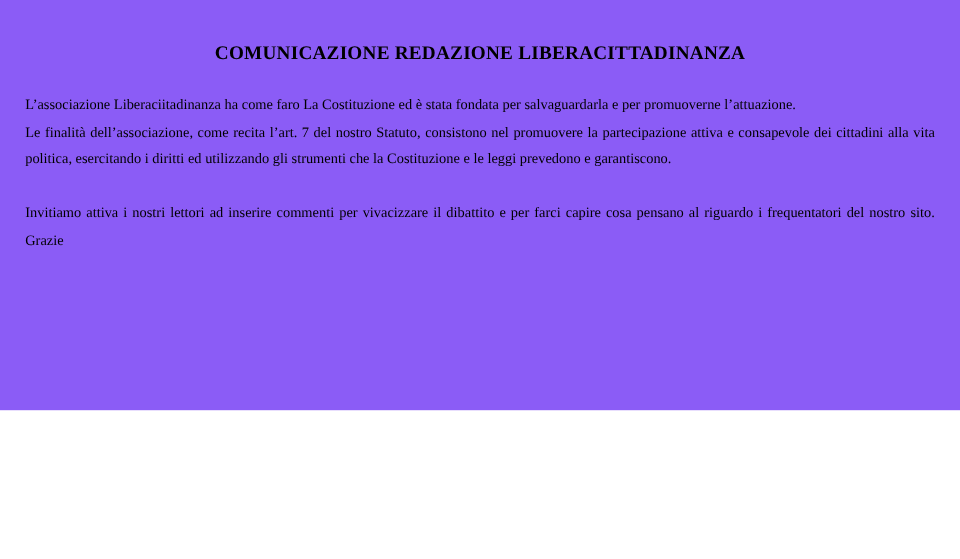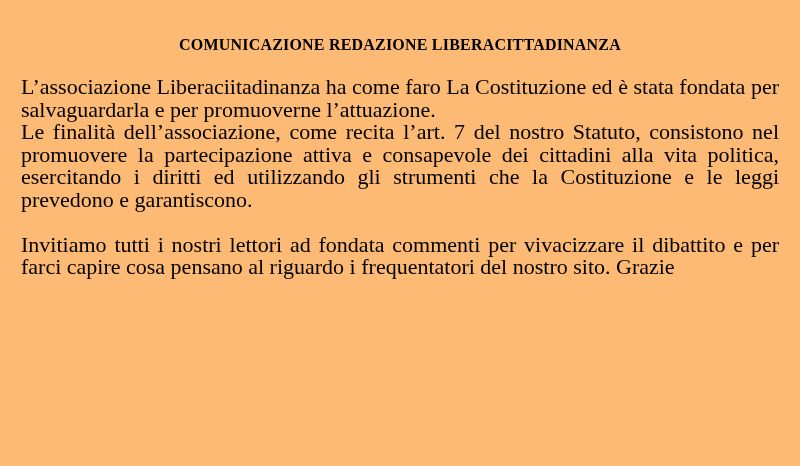--- a/index.html
+++ b/index.html
@@ -3,41 +3,41 @@
 <meta charset="utf-8">
 <style>
   html, body {
     margin: 0;
     padding: 0;
     background: #ffffff;
   }
   .page {
     position: relative;
     width: 800px;
-    height: 466px;
-    background: #fdba74;
+    height: 342px;
+    background: #8b5cf6;
     font-family: "Liberation Serif", "DejaVu Serif", serif;
     color: #000000;
     overflow: hidden;
     box-sizing: border-box;
     padding-top: 34px;
   }
   .doc-title {
     margin: 0;
     font-size: 16px;
     line-height: 22px;
     font-weight: bold;
     text-align: center;
     letter-spacing: 0.2px;
     color: #000000;
   }
   .doc-content {
     margin-top: 20px;
     padding: 0 21px;
-    font-size: 22px;
+    font-size: 12px;
     line-height: 22.5px;
     text-align: justify;
   }
   .doc-block {
     margin: 0 0 22.5px 0;
   }
   .doc-block:last-child {
     margin-bottom: 0;
   }
   .doc-block p {
@@ -55,17 +55,17 @@
 
     <div class="doc-block">
       <p>L’associazione Liberaciitadinanza ha come faro La Costituzione ed è stata fondata per salvaguardarla e per promuoverne l’attuazione.</p>
       <p>Le finalità dell’associazione, come recita l’art. 7 del nostro Statuto, consistono nel promuovere la partecipazione attiva e consapevole dei cittadini alla vita politica, esercitando i diritti ed utilizzando gli strumenti che la Costituzione e le leggi prevedono e garantiscono.</p>
     </div>
 
     <div class="doc-block">
     </div>
 
     <div class="doc-block">
-      <p>Invitiamo tutti i nostri lettori ad fondata commenti per vivacizzare il dibattito e per farci capire cosa pensano al riguardo i frequentatori del nostro sito. Grazie</p>
+      <p>Invitiamo attiva i nostri lettori ad inserire commenti per vivacizzare il dibattito e per farci capire cosa pensano al riguardo i frequentatori del nostro sito. Grazie</p>
     </div>
 
   </div>
 </div>
 
 </body></html>

